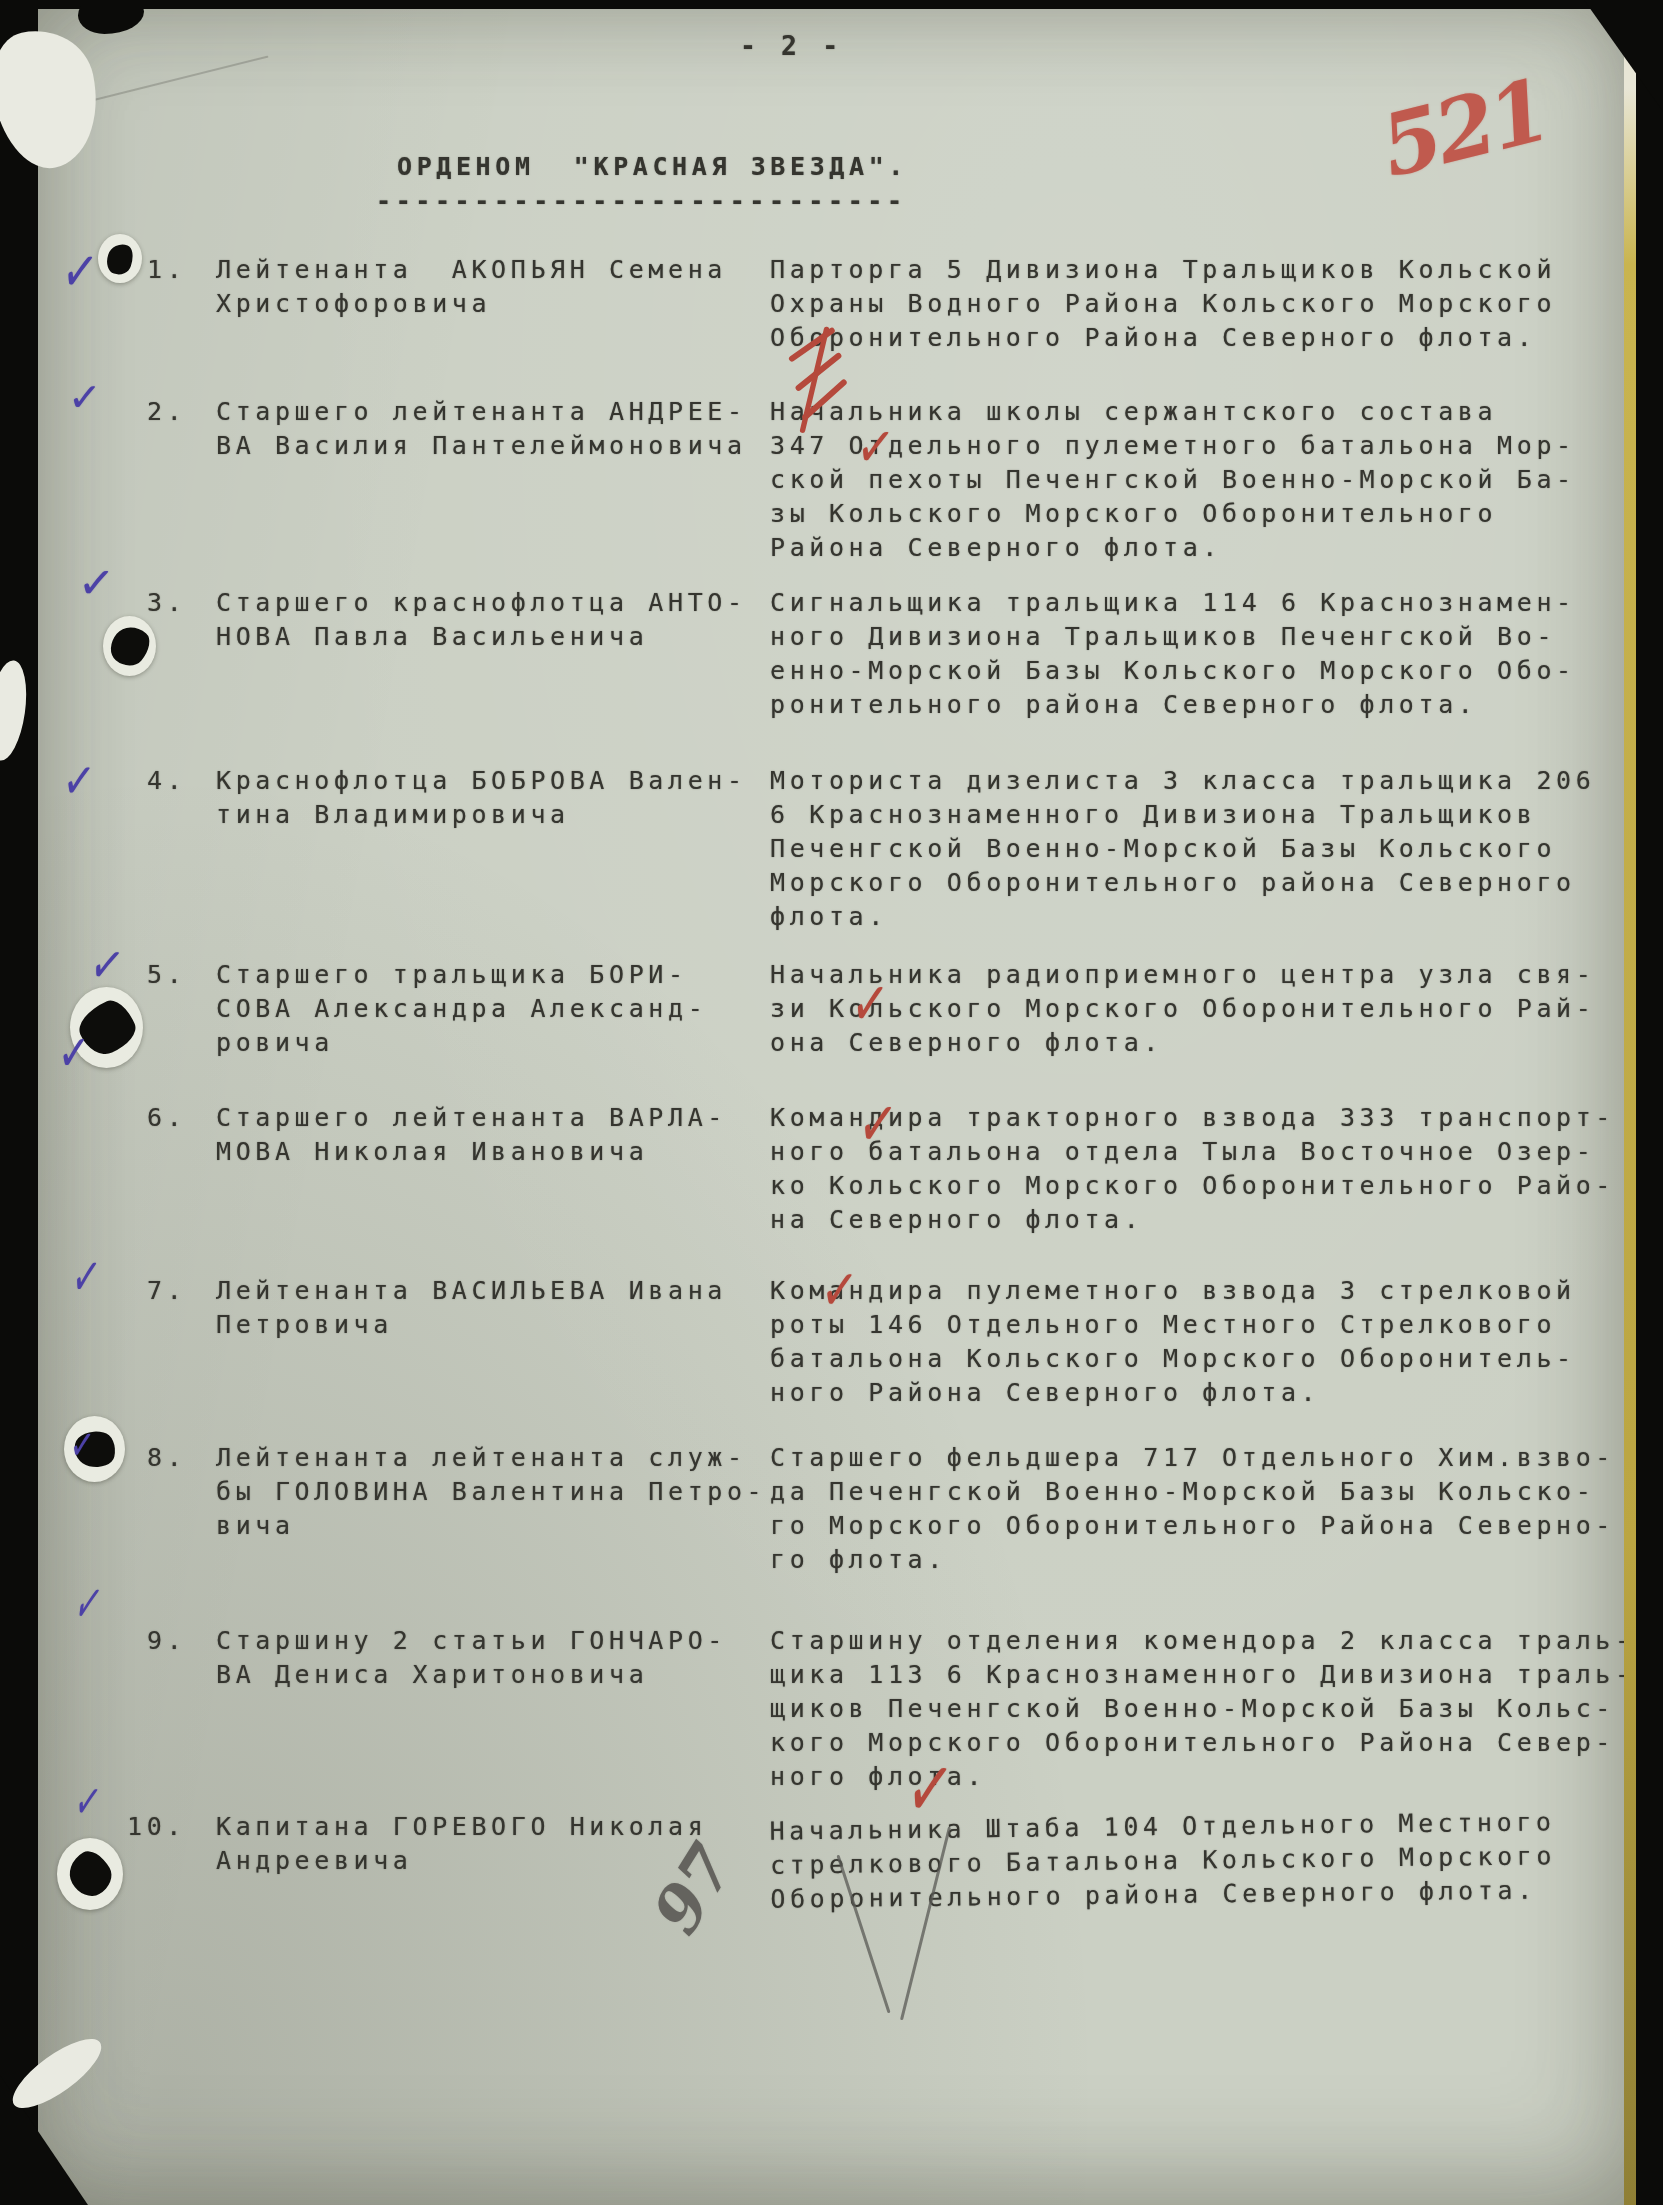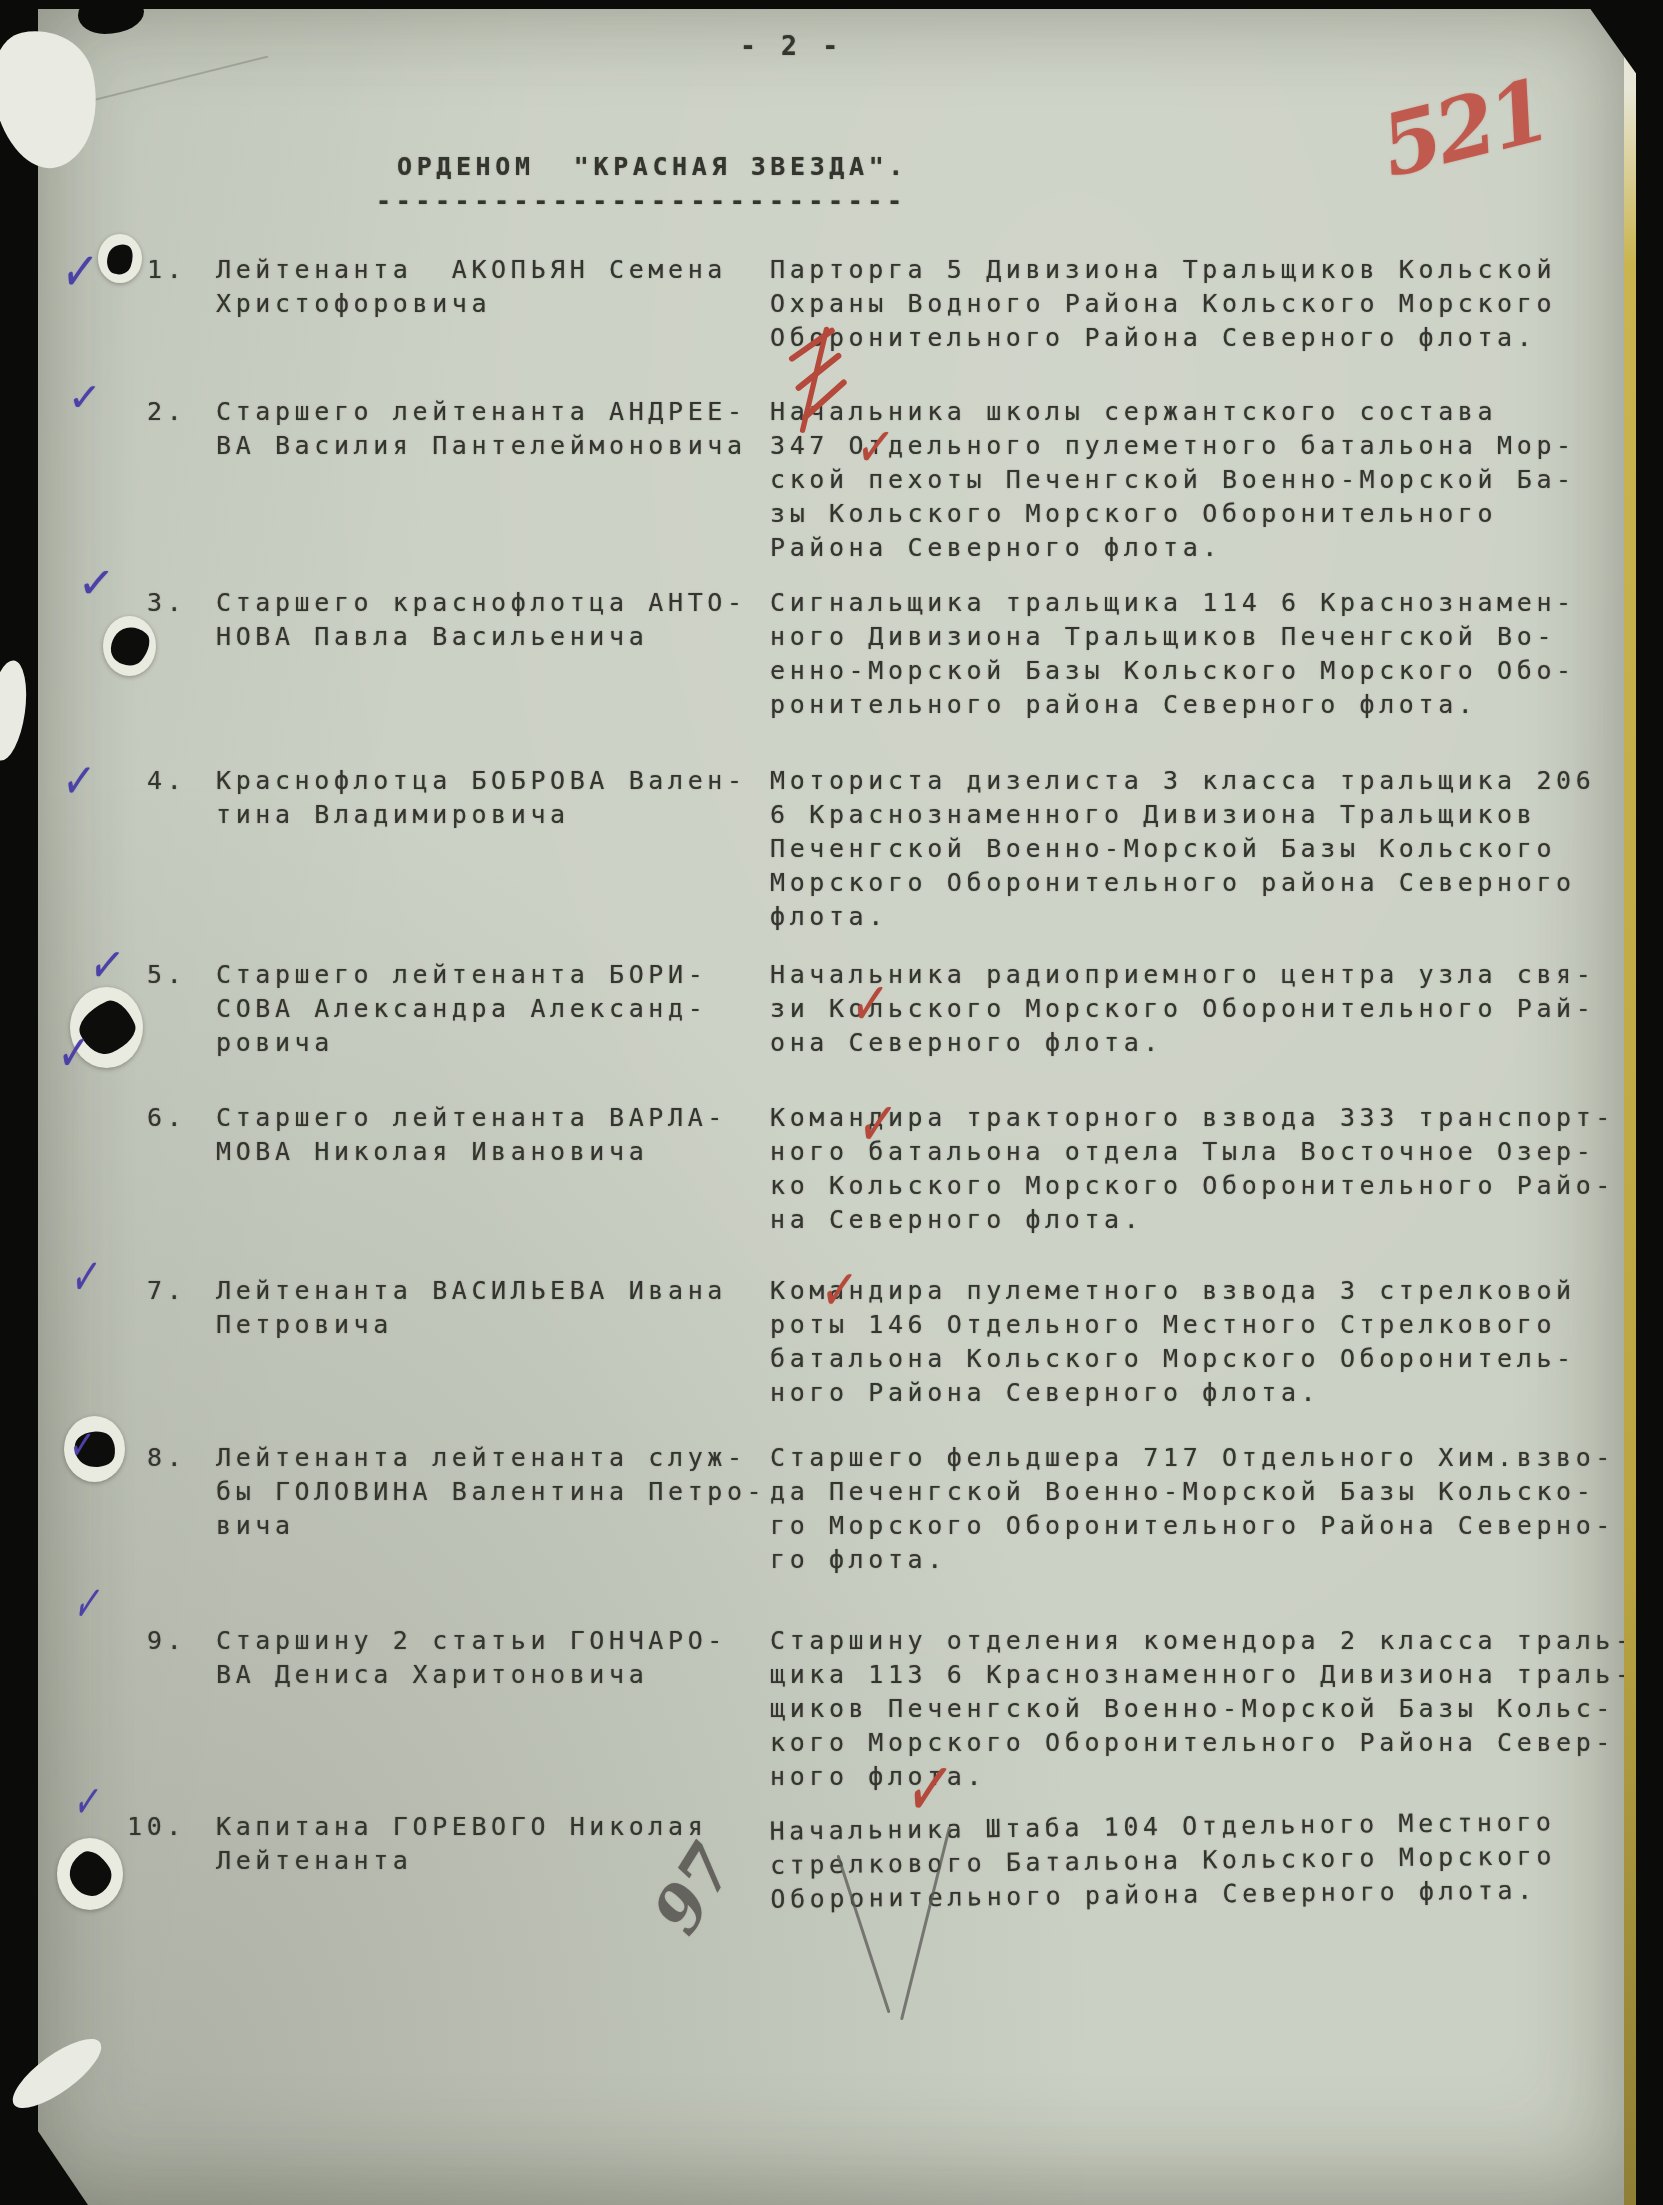--- a/index.html
+++ b/index.html
@@ -104,21 +104,21 @@
     <div class="tw name">Краснофлотца БОБРОВА Вален-
 тина Владимировича</div>
     <div class="tw desc">Моториста дизелиста 3 класса тральщика 206
 6 Краснознаменного Дивизиона Тральщиков
 Печенгской Военно-Морской Базы Кольского
 Морского Оборонительного района Северного
 флота.</div>
   </div>
   <div class="entry" style="top:958px;">
     <div class="tw num">5.</div>
-    <div class="tw name">Старшего лейтенанта БОРИ-
+    <div class="tw name">Старшего тральщика БОРИ-
 СОВА Александра Александ-
 ровича</div>
     <div class="tw desc">Начальника радиоприемного центра узла свя-
 зи Кольского Морского Оборонительного Рай-
 она Северного флота.</div>
   </div>
   <div class="entry" style="top:1101px;">
     <div class="tw num">6.</div>
     <div class="tw name">Старшего лейтенанта ВАРЛА-
 МОВА Николая Ивановича</div>
@@ -152,21 +152,21 @@
 ВА Дениса Харитоновича</div>
     <div class="tw desc">Старшину отделения комендора 2 класса траль-
 щика 113 6 Краснознаменного Дивизиона траль-
 щиков Печенгской Военно-Морской Базы Кольс-
 кого Морского Оборонительного Района Север-
 ного флота.</div>
   </div>
   <div class="entry" style="top:1810px;">
     <div class="tw num num-10">10.</div>
     <div class="tw name">Капитана ГОРЕВОГО Николая
-Лейтенанта</div>
+Андреевича</div>
     <div class="tw desc" style="transform:rotate(-0.7deg);">Начальника Штаба 104 Отдельного Местного
 стрелкового Батальона Кольского Морского
 Оборонительного района Северного флота.</div>
   </div>
 
   <span class="check" style="left:56px;top:243px;font-size:57px;transform:rotate(9deg) scaleX(.7);">✓</span>
   <span class="check" style="left:68px;top:377px;font-size:40px;transform:rotate(2deg);">✓</span>
   <span class="check" style="left:78px;top:561px;font-size:44px;transform:rotate(4deg);">✓</span>
   <span class="check" style="left:58px;top:756px;font-size:50px;transform:rotate(6deg) scaleX(.75);">✓</span>
   <span class="check" style="left:85px;top:939px;font-size:52px;transform:rotate(13deg) scaleX(.7);">✓</span>

